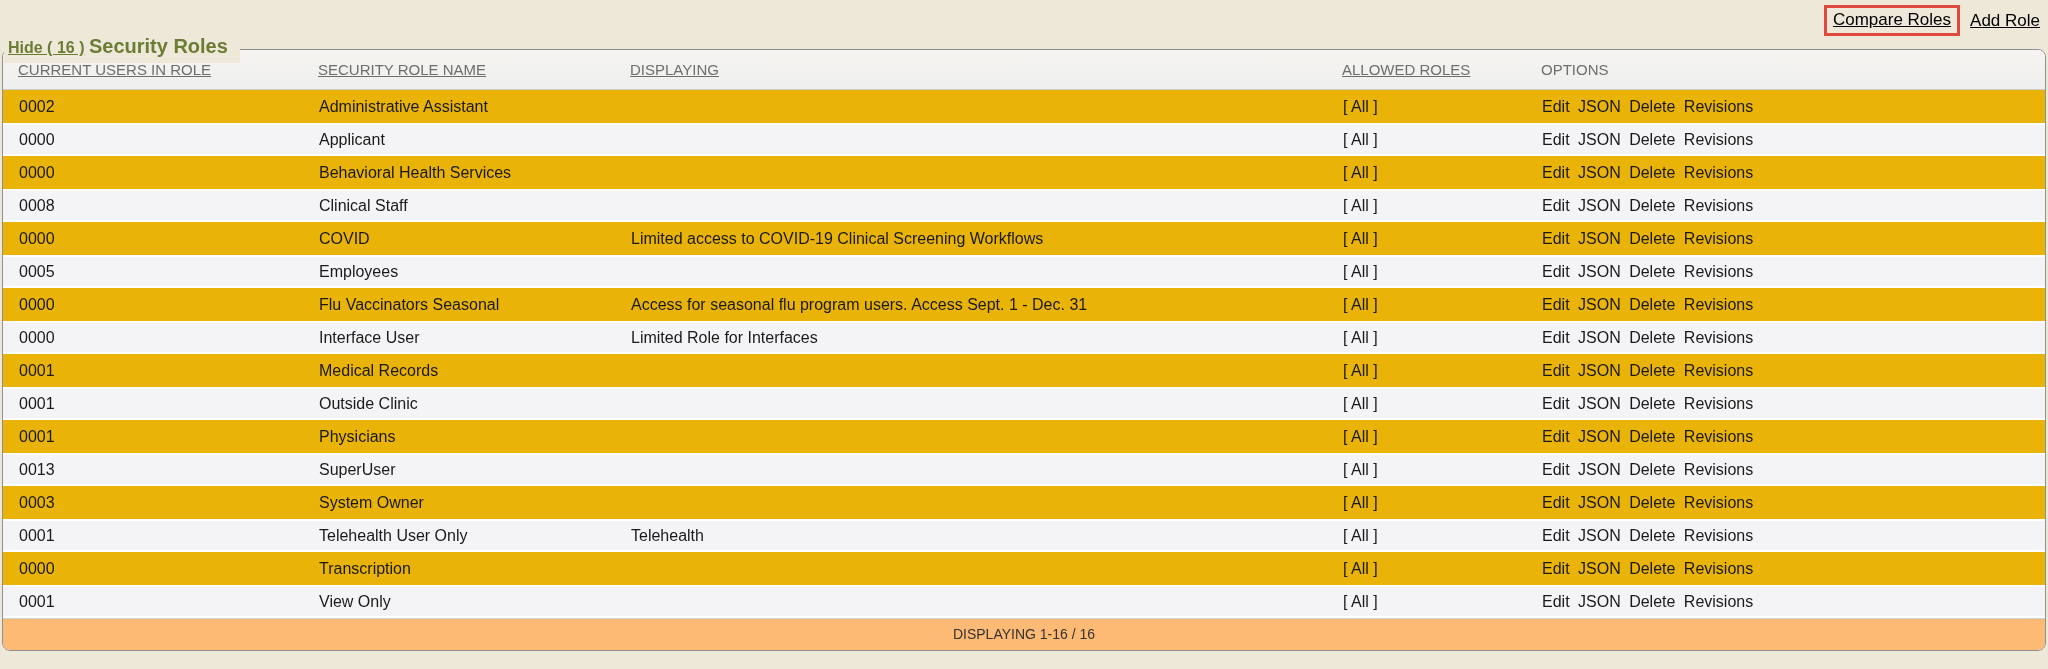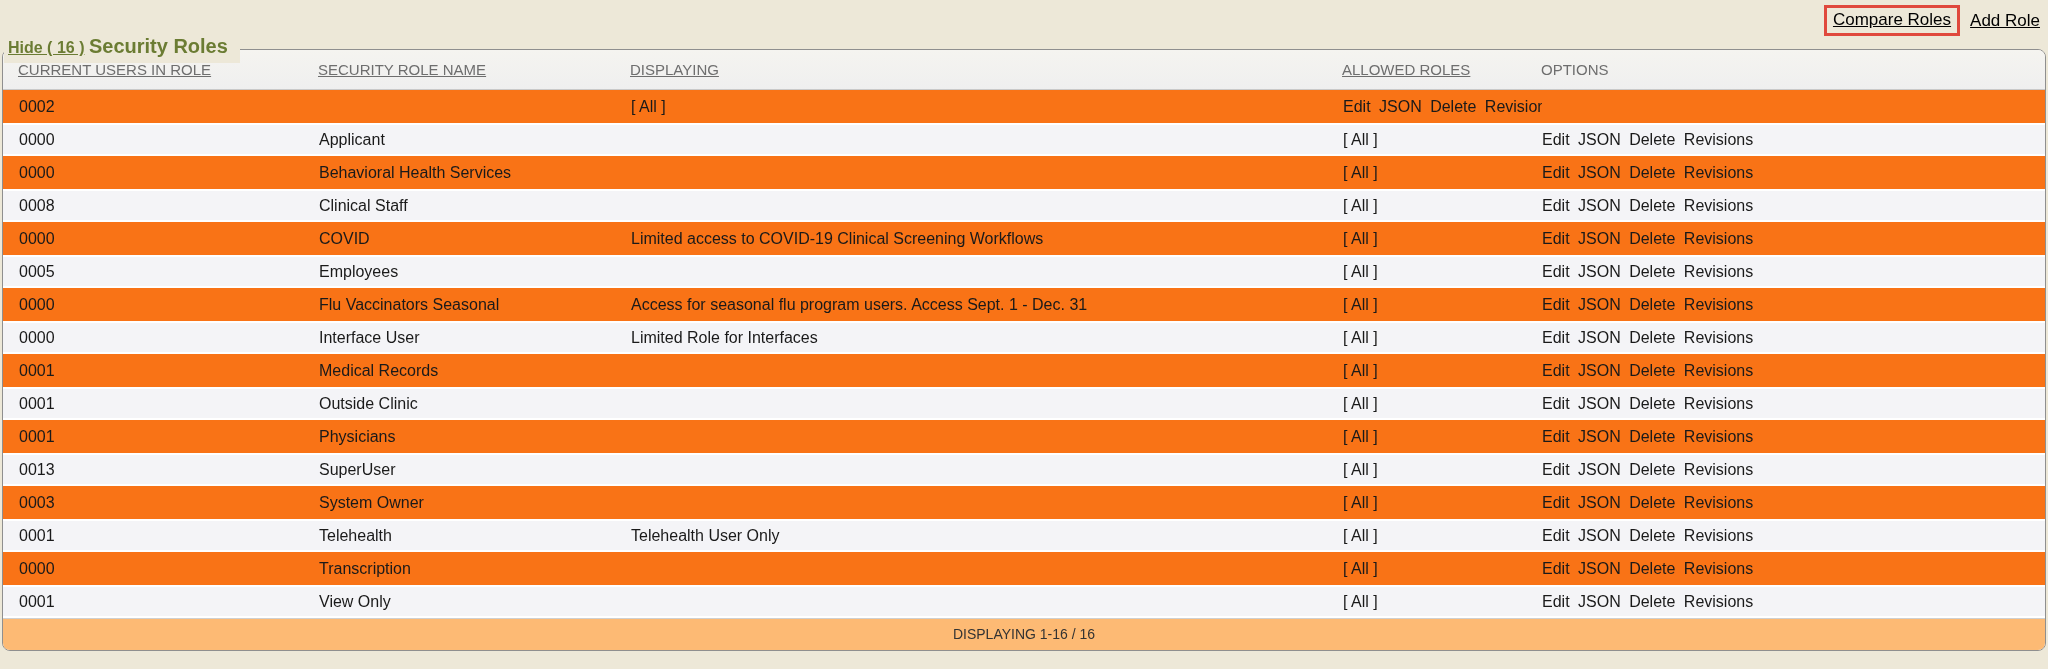--- a/index.html
+++ b/index.html
@@ -65,21 +65,21 @@
     height: 40px;
     background: linear-gradient(#f5f4f0, #efefef);
     border-bottom: 1px solid #c9c9c9;
     color: #6e6e6e;
     font-size: 15px;
     padding-left: 15px;
   }
   .th { white-space: nowrap; }
   .th.sortable { text-decoration: underline; cursor: pointer; }
 
-  .row { height: 33px; background: #f97316; font-size: 16px; }
+  .row { height: 33px; background: #eab308; font-size: 16px; }
   .row:nth-child(even) {
     background: #f4f4f7;
     box-shadow: inset 0 2px 0 #ffffff, inset 0 -2px 0 #ffffff;
   }
   .cell { white-space: nowrap; overflow: hidden; }
   .options a { color: #1a1a1a; text-decoration: none; cursor: pointer; }
   .options a + a { margin-left: 4px; }
 
   .tfoot {
     height: 32px; line-height: 31px;
@@ -112,20 +112,21 @@
         <span class="th sortable">CURRENT USERS IN ROLE</span>
         <span class="th sortable">SECURITY ROLE NAME</span>
         <span class="th sortable">DISPLAYING</span>
         <span class="th sortable">ALLOWED ROLES</span>
         <span class="th">OPTIONS</span>
       </div>
 
       <div class="tbody">
   <div class="row grid-cols">
     <span class="cell">0002</span>
+    <span class="cell">Administrative Assistant</span>
     <span class="cell"></span>
     <span class="cell">[ All ]</span>
     <span class="cell options">
       <a href="#">Edit</a>
       <a href="#">JSON</a>
       <a href="#">Delete</a>
       <a href="#">Revisions</a>
     </span>
   </div>
 
@@ -280,22 +281,22 @@
     <span class="cell options">
       <a href="#">Edit</a>
       <a href="#">JSON</a>
       <a href="#">Delete</a>
       <a href="#">Revisions</a>
     </span>
   </div>
 
   <div class="row grid-cols">
     <span class="cell">0001</span>
+    <span class="cell">Telehealth User Only</span>
     <span class="cell">Telehealth</span>
-    <span class="cell">Telehealth User Only</span>
     <span class="cell">[ All ]</span>
     <span class="cell options">
       <a href="#">Edit</a>
       <a href="#">JSON</a>
       <a href="#">Delete</a>
       <a href="#">Revisions</a>
     </span>
   </div>
 
   <div class="row grid-cols">

